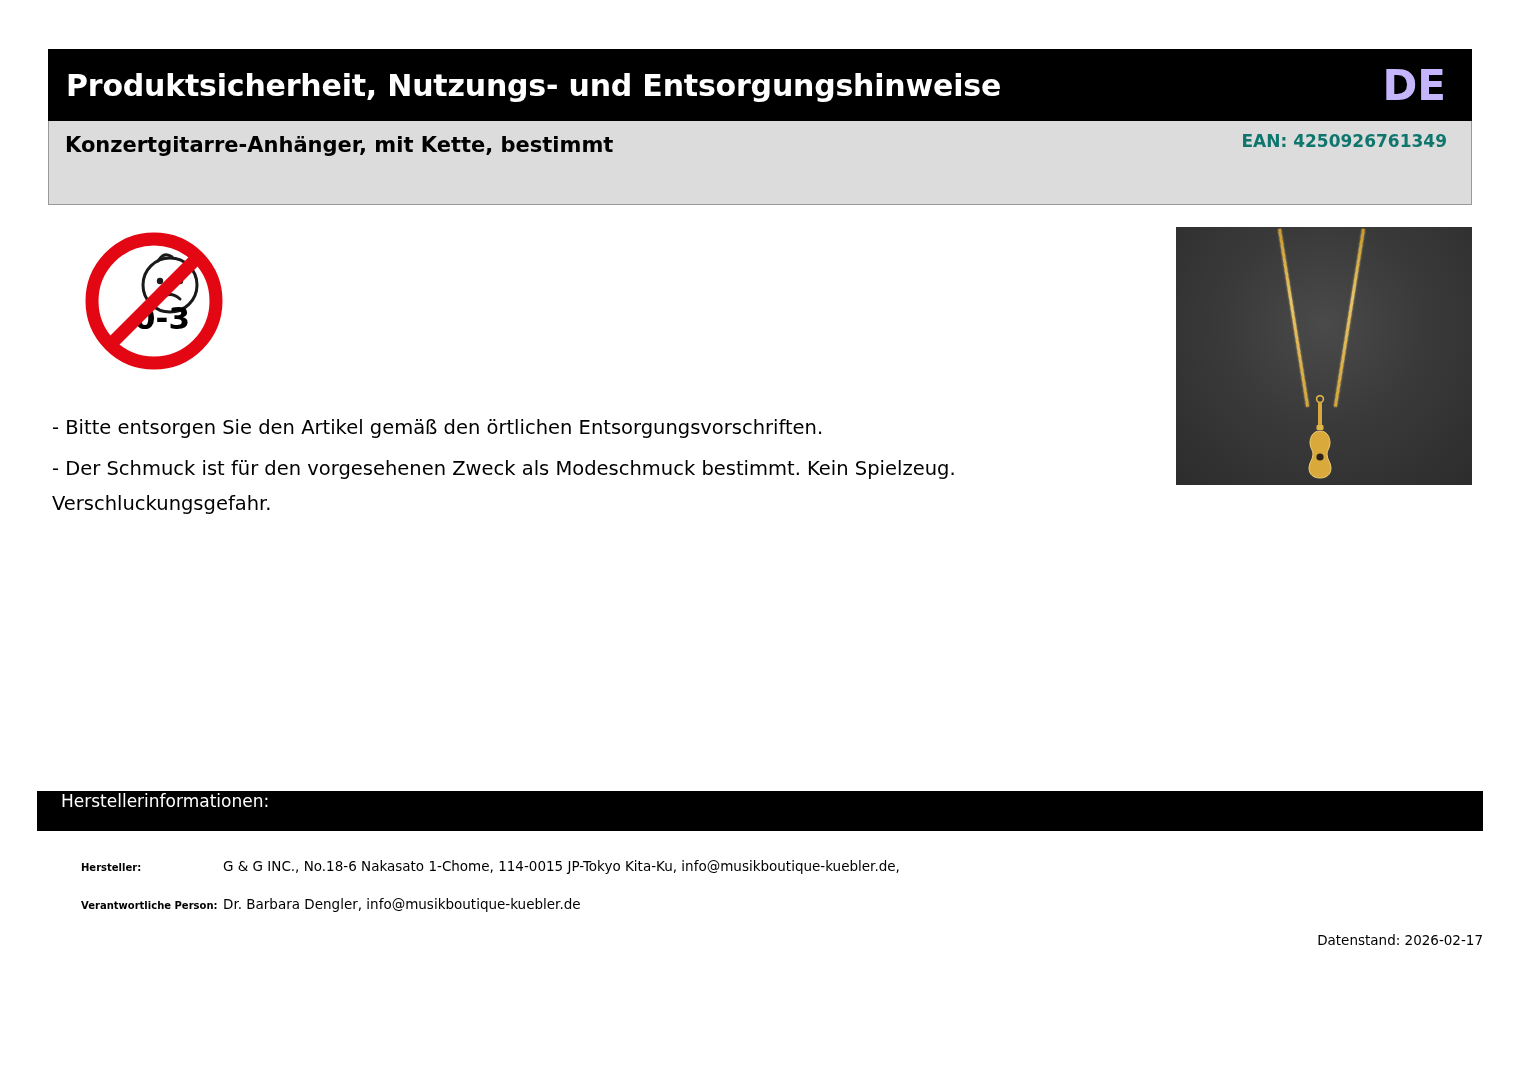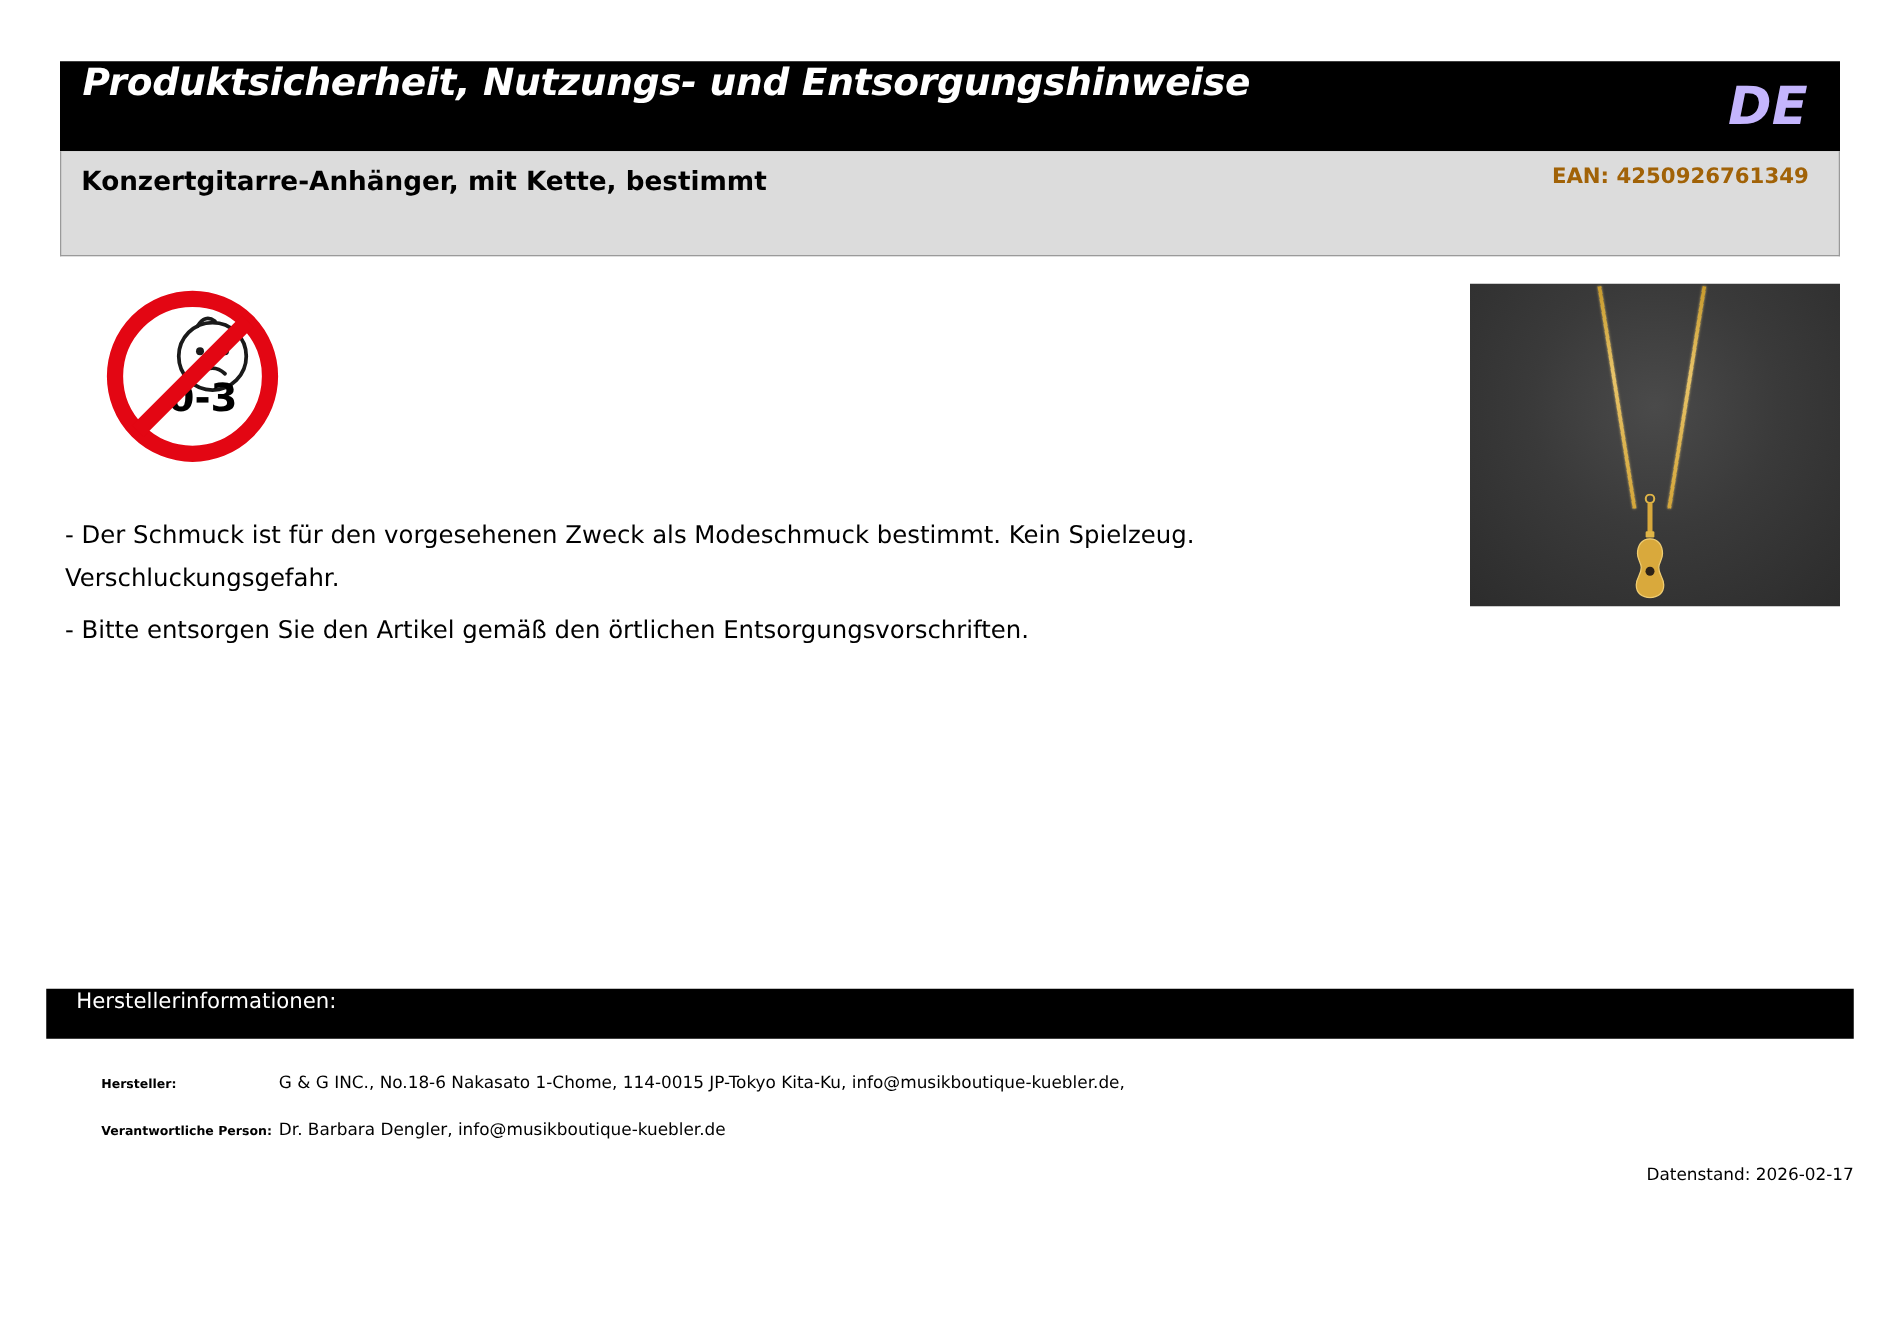--- a/index.html
+++ b/index.html
@@ -25,21 +25,21 @@
 
   
   .header-bar {
     position: absolute;
     left: 48px;
     top: 49px;
     width: 1424px;
     height: 72px;
     background: #000000;
     display: flex;
-    font-style: italic;
+    align-items: center;
   }
   .header-title {
     color: #ffffff;
     font-size: 30px;
     font-weight: bold;
     margin-left: 18px;
     letter-spacing: -0.2px;
     white-space: nowrap;
   }
   .header-lang {
@@ -72,21 +72,21 @@
     font-weight: bold;
     color: #000000;
     white-space: nowrap;
   }
   .ean {
     position: absolute;
     right: 24px;
     top: 10px;
     font-size: 17px;
     font-weight: bold;
-    color: #a16207;
+    color: #0f766e;
     white-space: nowrap;
   }
 
   
   .warn-icon {
     position: absolute;
     left: 82px;
     top: 229px;
     width: 144px;
     height: 144px;
@@ -243,22 +243,22 @@
                  c-6 0 -11 -3 -11 -10
                  c0 -6 4 -8 4 -14
                  c0 -4 -3 -6 -3 -11
                  c0 -6 3 -12 10 -12 z" fill="#d9a93c" stroke="#f0cd72" stroke-width="1"></path>
         <circle cx="13" cy="62" r="3.6" fill="#2c2218"></circle>
       </svg>
     </div>
   </div>
 
   <div class="body-text">
+    <p>- Bitte entsorgen Sie den Artikel gemäß den örtlichen Entsorgungsvorschriften.</p>
     <p>- Der Schmuck ist für den vorgesehenen Zweck als Modeschmuck bestimmt. Kein Spielzeug. Verschluckungsgefahr.</p>
-    <p>- Bitte entsorgen Sie den Artikel gemäß den örtlichen Entsorgungsvorschriften.</p>
   </div>
 
   <div class="manu-bar">
     <div class="manu-bar-label">Herstellerinformationen:</div>
   </div>
 
   <div class="manu-rows">
     <div class="manu-row">
       <div class="manu-key">Hersteller:</div>
       <div class="manu-val">G &amp; G INC., No.18-6 Nakasato 1-Chome, 114-0015 JP-Tokyo Kita-Ku, info@musikboutique-kuebler.de,</div>

